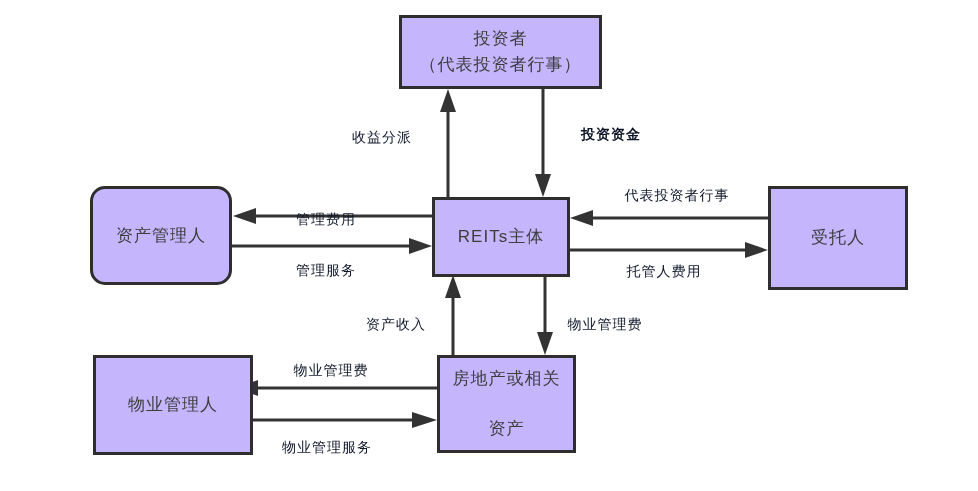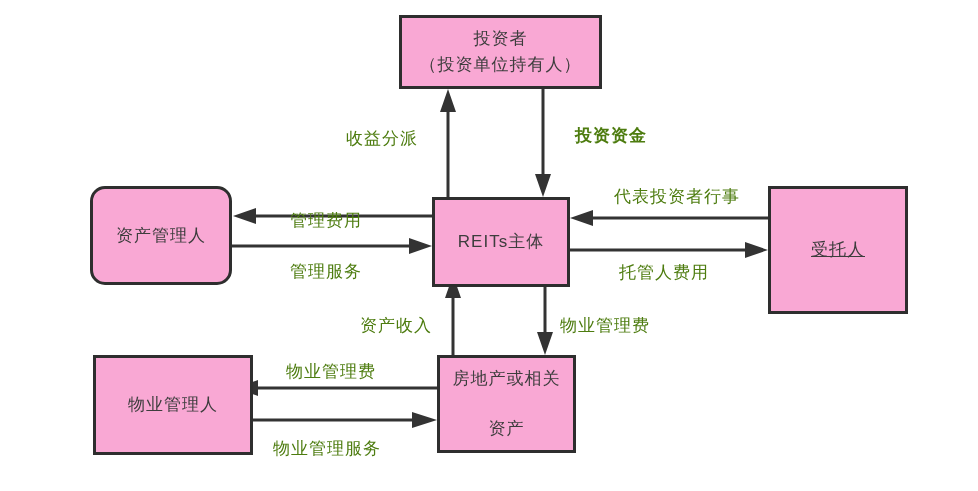--- a/index.html
+++ b/index.html
@@ -20,38 +20,38 @@
     position: absolute;
     left: 0;
     top: 0;
     width: 978px;
     height: 491px;
   }
   .node-box {
     position: absolute;
     box-sizing: border-box;
     border: 3px solid #2e2e2e;
-    background: #f9a8d4;
+    background: #c4b5fd;
     display: flex;
     flex-direction: column;
     align-items: center;
     justify-content: center;
     text-align: center;
     font-size: 17px;
     letter-spacing: 1px;
     line-height: 26px;
     color: #3d3d3d;
   }
   .edge-label {
     position: absolute;
     transform: translate(-50%, -50%);
     white-space: nowrap;
-    font-size: 17px;
+    font-size: 14px;
     letter-spacing: 1px;
-    color: #4d7c0f;
+    color: #0f172a;
     background: transparent;
   }
   .edge-line {
     stroke: #333333;
     stroke-width: 3;
     fill: none;
   }
   .edge-head {
     fill: #333333;
     stroke: none;
@@ -110,32 +110,32 @@
     </g>
 
     <g>
       <line class="edge-line" x1="235" y1="420" x2="414" y2="420"></line>
       <polygon class="edge-head" points="437,420 412,412 412,428"></polygon>
     </g>
   </svg>
 
   <div class="node-box" style="left:399px; top:15px; width:203px; height:74px;">
     <span>投资者</span>
-    <span>（投资单位持有人）</span>
+    <span>（代表投资者行事）</span>
   </div>
 
-  <div class="node-box" style="left:432px; top:197px; width:138px; height:90px;">
+  <div class="node-box" style="left:432px; top:197px; width:138px; height:80px;">
     <span>REITs主体</span>
   </div>
 
   <div class="node-box" style="left:90px; top:186px; width:142px; height:99px;border-radius:15px;">
     <span>资产管理人</span>
   </div>
 
-  <div class="node-box" style="left:768px; top:186px; width:140px; height:128px;text-decoration:underline;">
+  <div class="node-box" style="left:768px; top:186px; width:140px; height:104px;">
     <span>受托人</span>
   </div>
 
   <div class="node-box" style="left:93px; top:355px; width:160px; height:100px;">
     <span>物业管理人</span>
   </div>
 
   <div class="node-box" style="left:437px; top:355px; width:139px; height:98px;gap:24px;">
     <span>房地产或相关</span>
     <span>资产</span>

